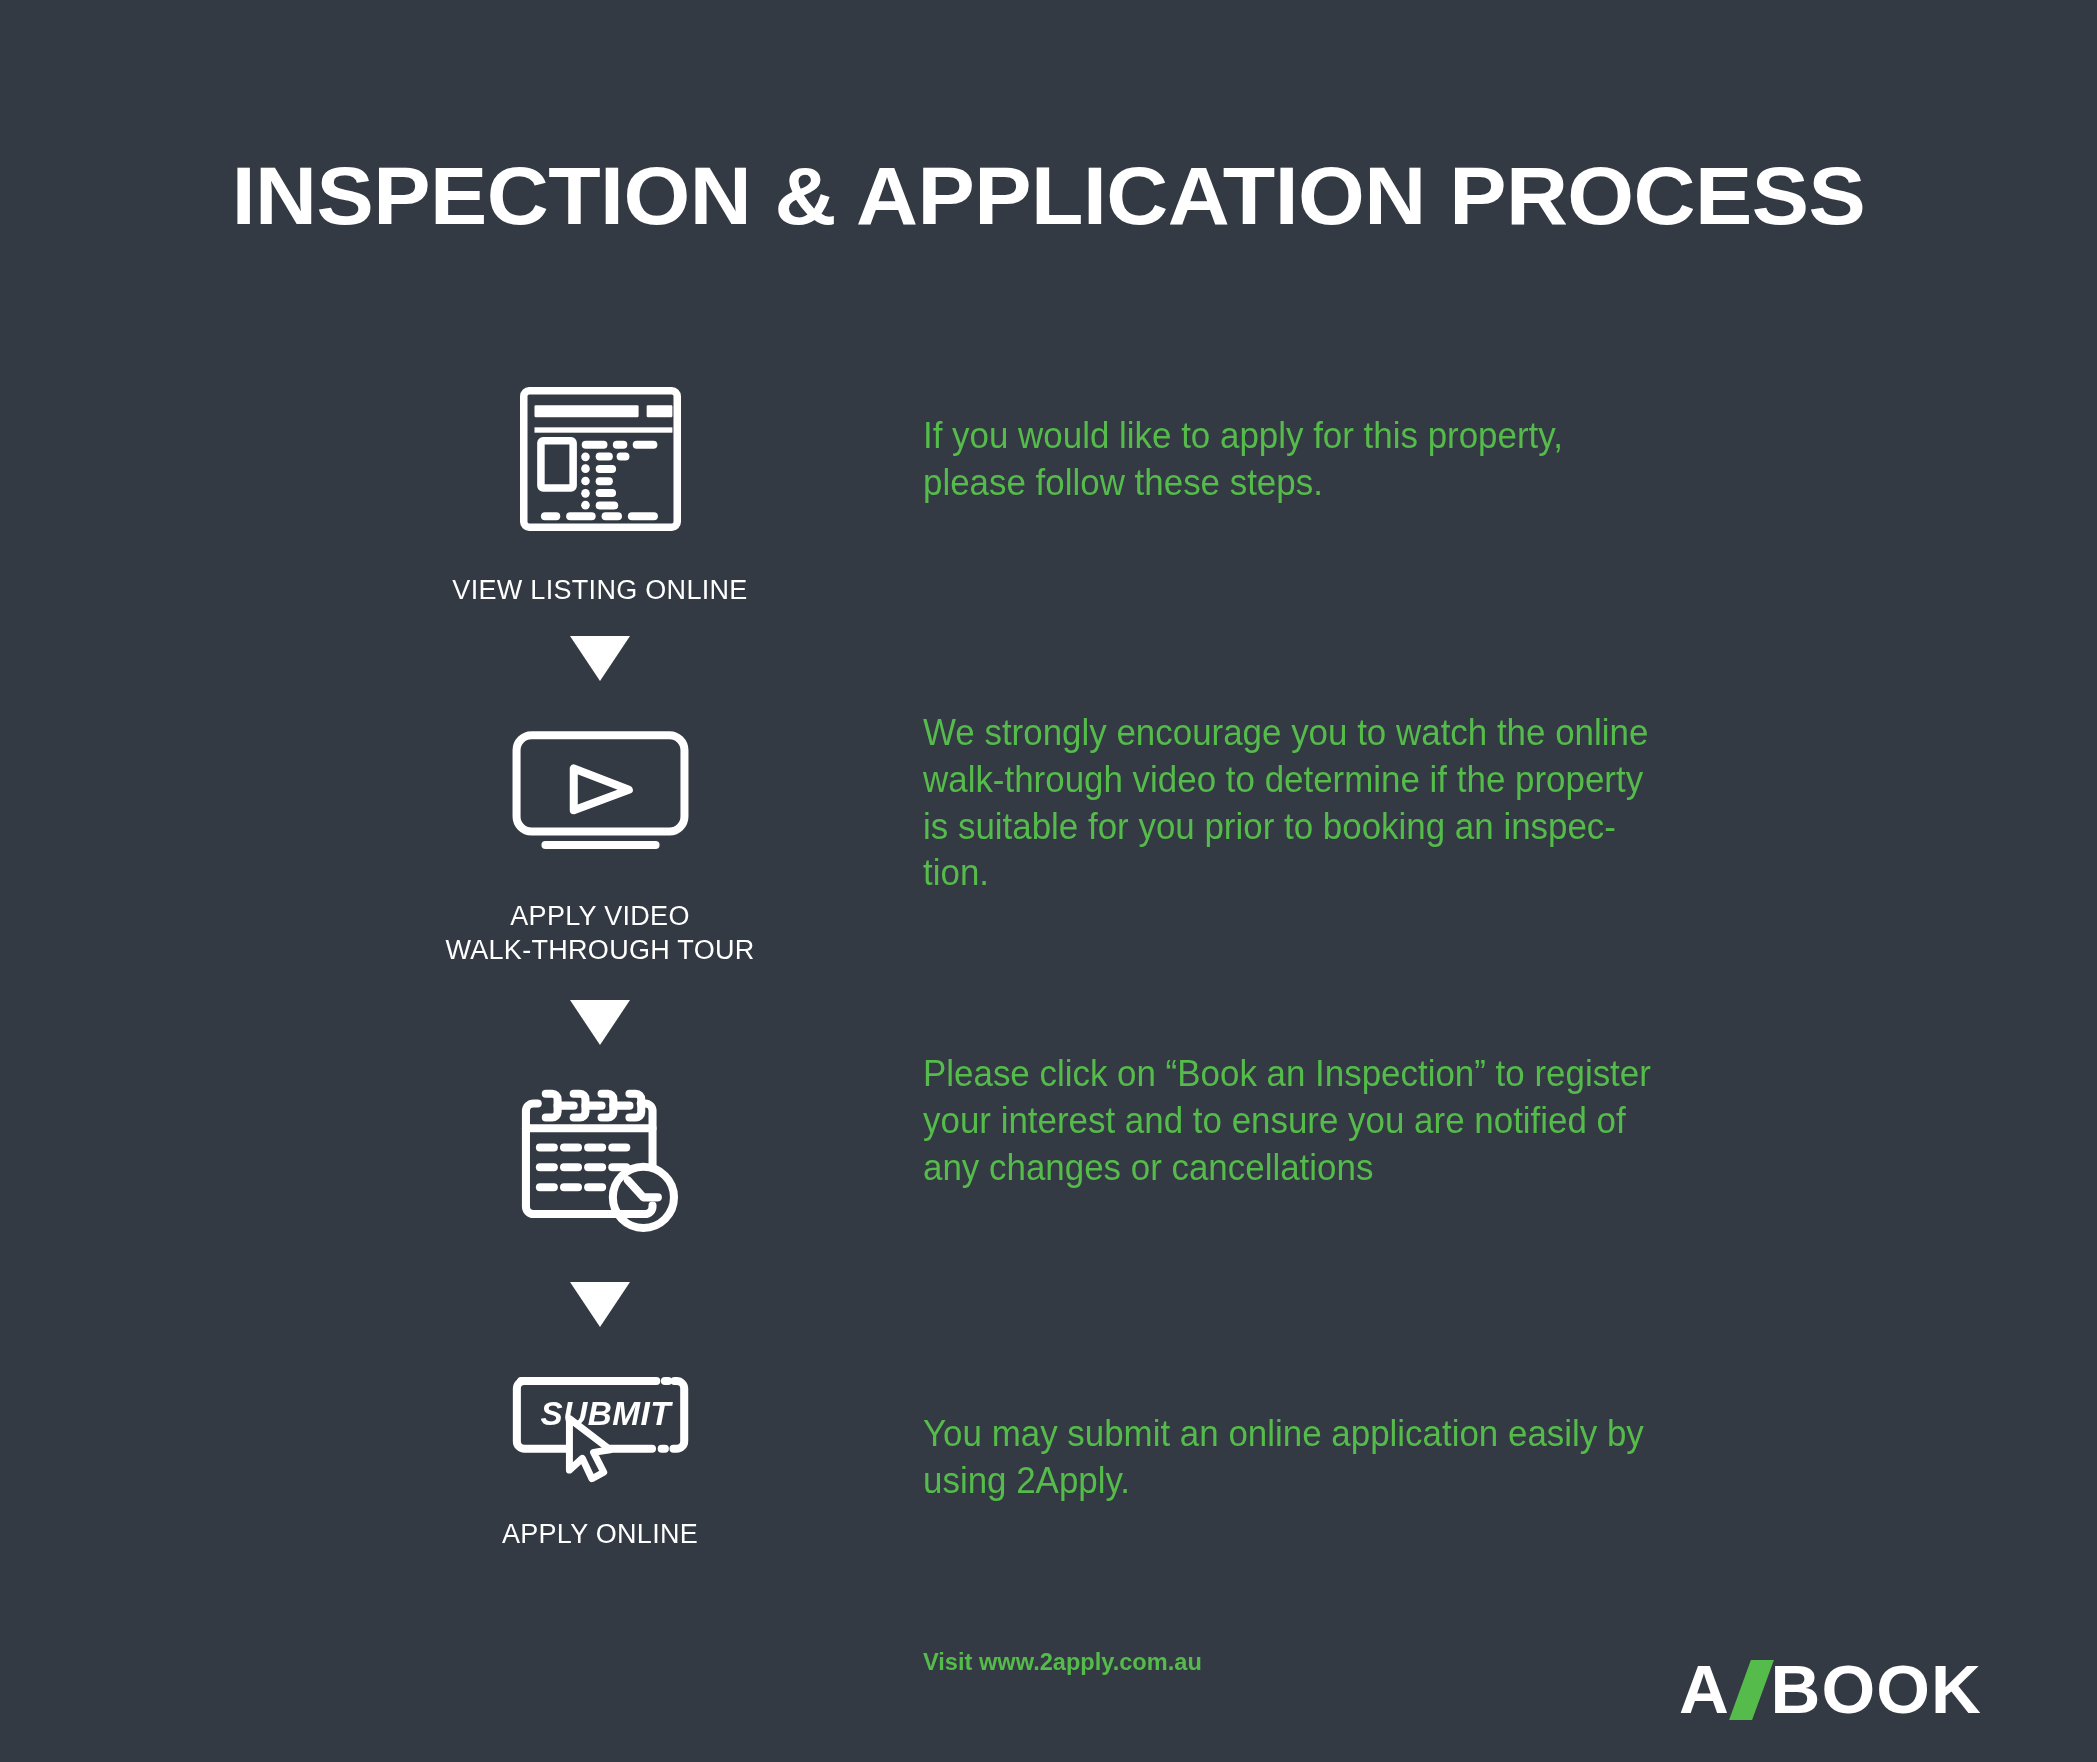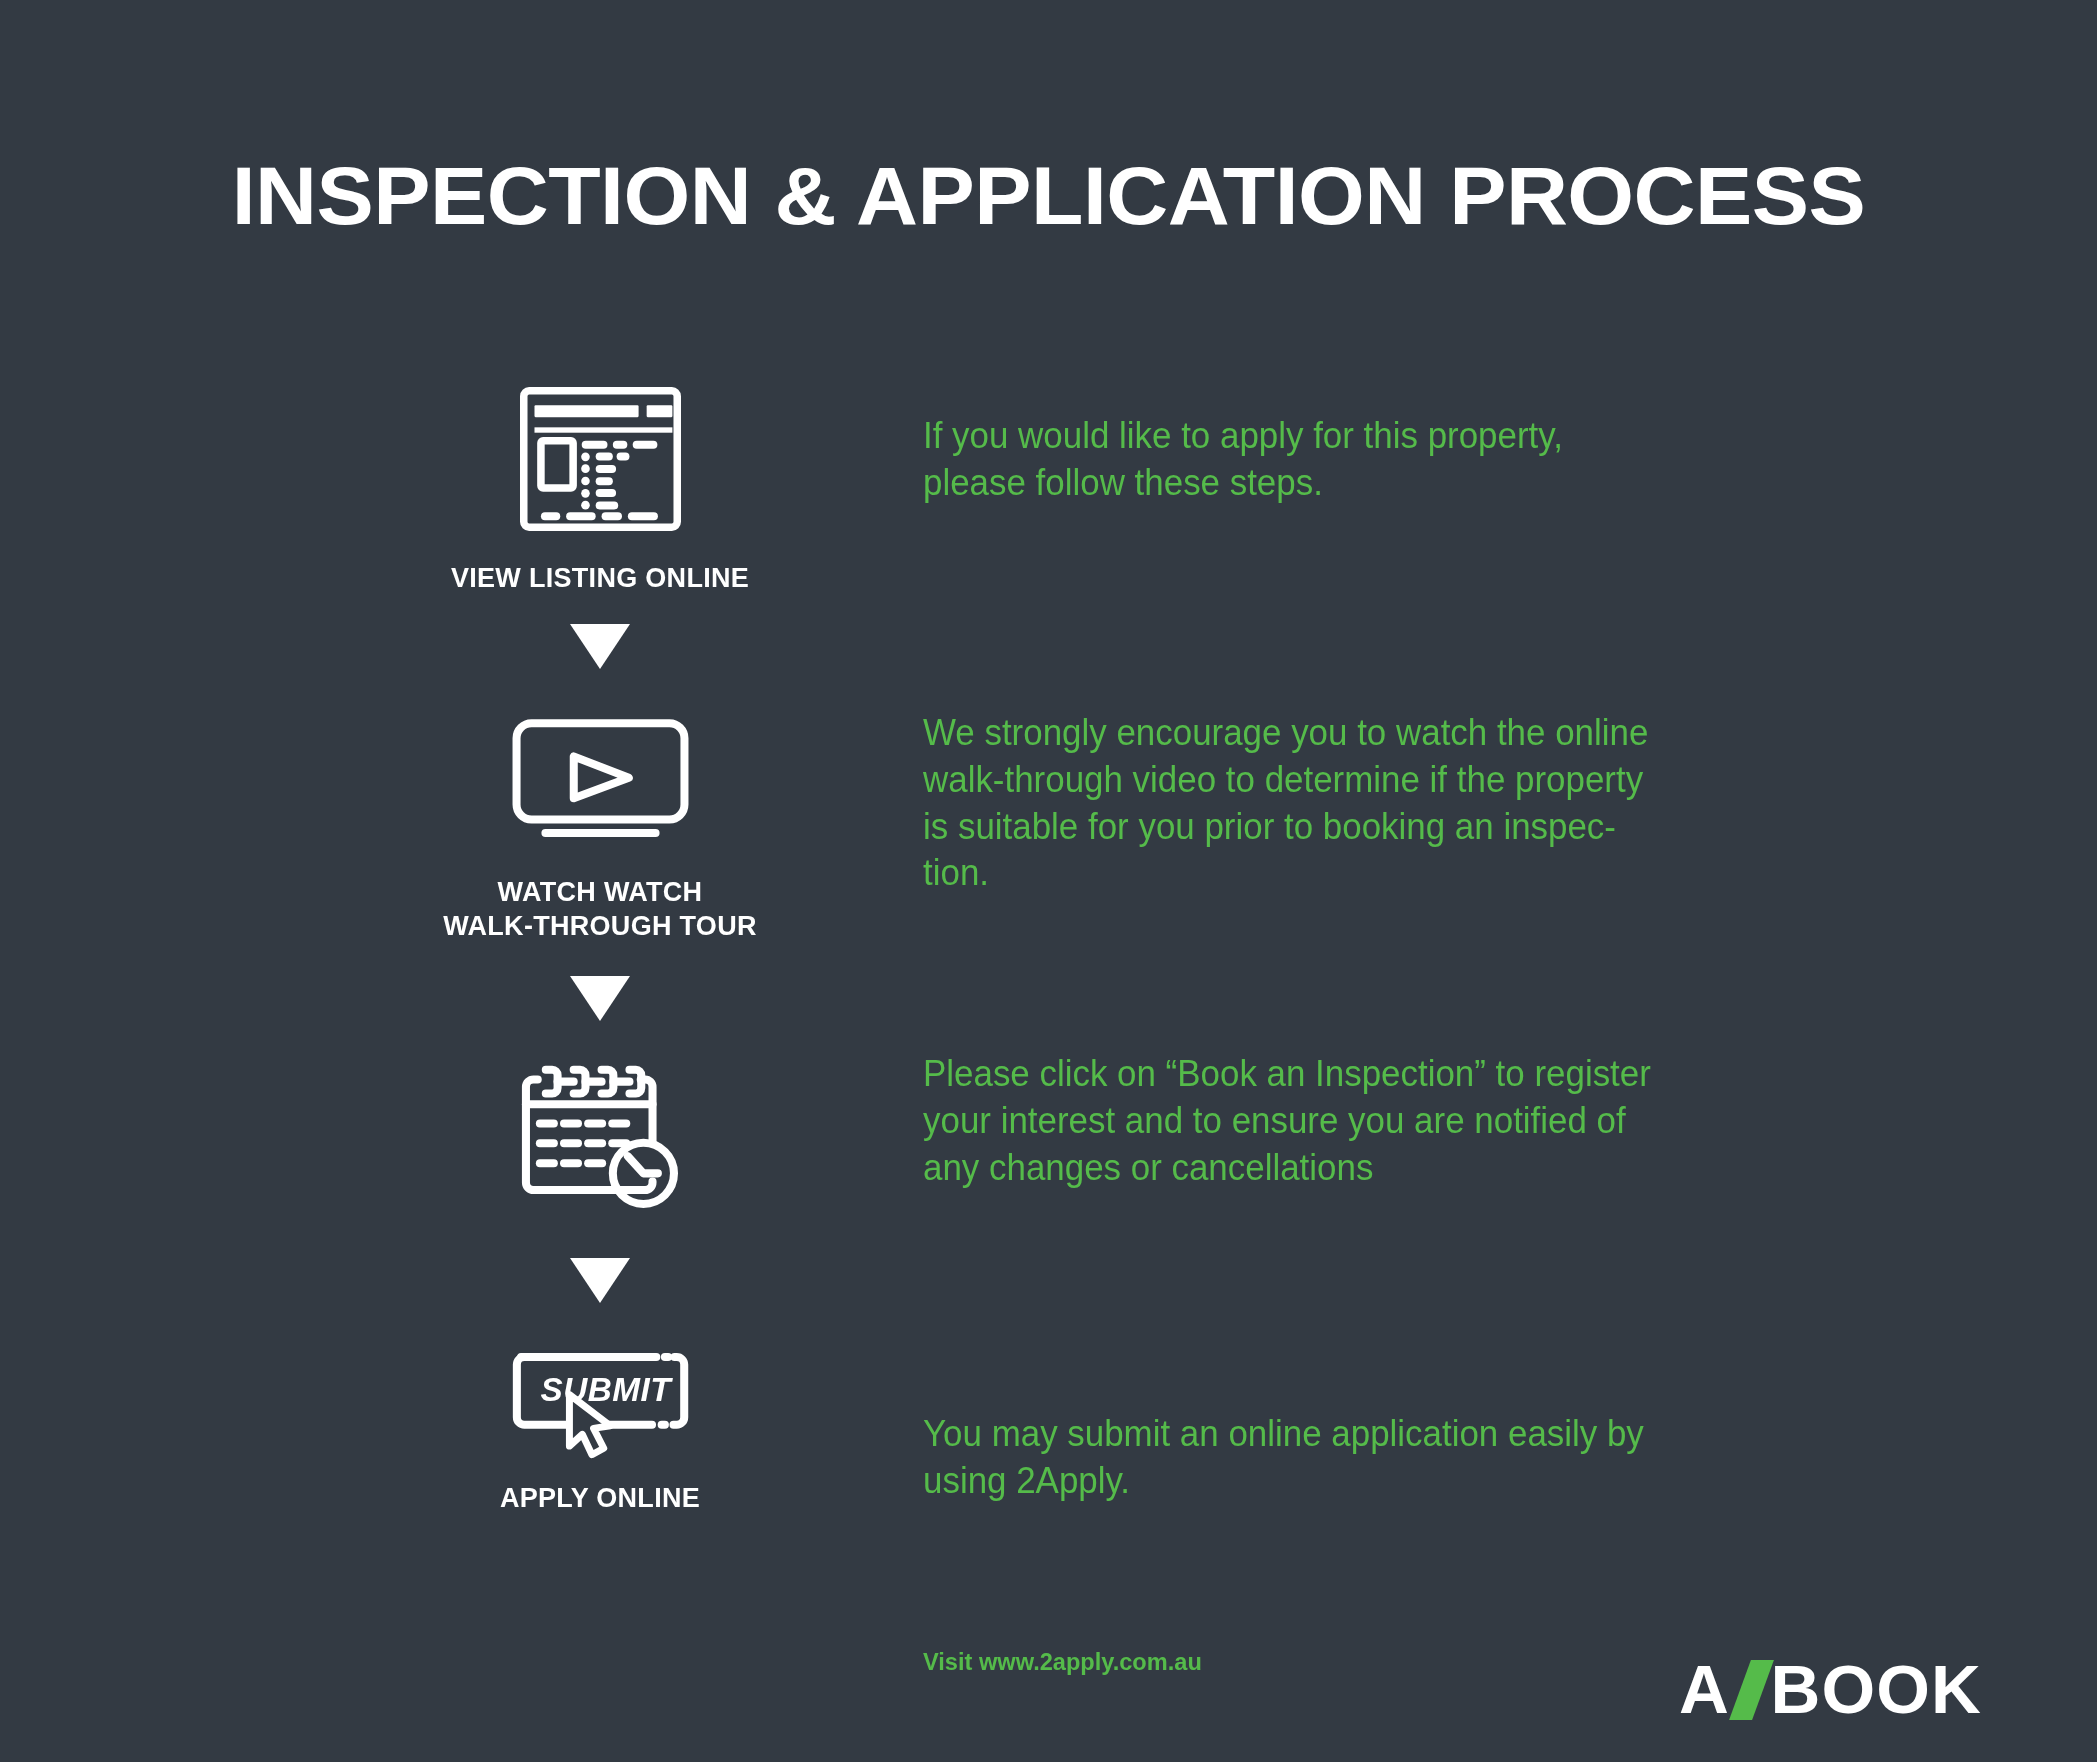--- a/index.html
+++ b/index.html
@@ -57,24 +57,24 @@
   .icon-wrap {
     display: flex;
     align-items: center;
     justify-content: center;
     height: 193px;
   }
 
   .step-label {
     color: #ffffff;
     font-size: 27px;
-    font-weight: 700;
+    font-weight: 400;
     letter-spacing: 0.3px;
     line-height: 1.28;
-    margin-top: 14px;
+    margin-top: 26px;
     white-space: pre-line;
   }
 
   .arrow {
     width: 100%;
     display: flex;
     justify-content: center;
   }
   .arrow i {
     display: block;
@@ -207,21 +207,21 @@
     <div class="step step-2">
       <div class="icon-wrap">
         <svg width="177" height="123" viewBox="0 0 330 230" aria-hidden="true">
           <g fill="none" stroke="#ffffff" stroke-width="15" stroke-linecap="round" stroke-linejoin="round">
             <rect x="8" y="8" width="314" height="180" rx="28"></rect>
             <path d="M115 70 L115 148 L218 110 Z"></path>
             <line x1="62" y1="213" x2="268" y2="213"></line>
           </g>
         </svg>
       </div>
-      <div class="step-label">WATCH WATCH
+      <div class="step-label">APPLY VIDEO
 WALK-THROUGH TOUR</div>
     </div>
 
     <div class="gap-2"></div>
     <div class="arrow">
         <i></i>
       </div>
     <div class="gap-2b"></div>
 
     <div class="step step-3">

